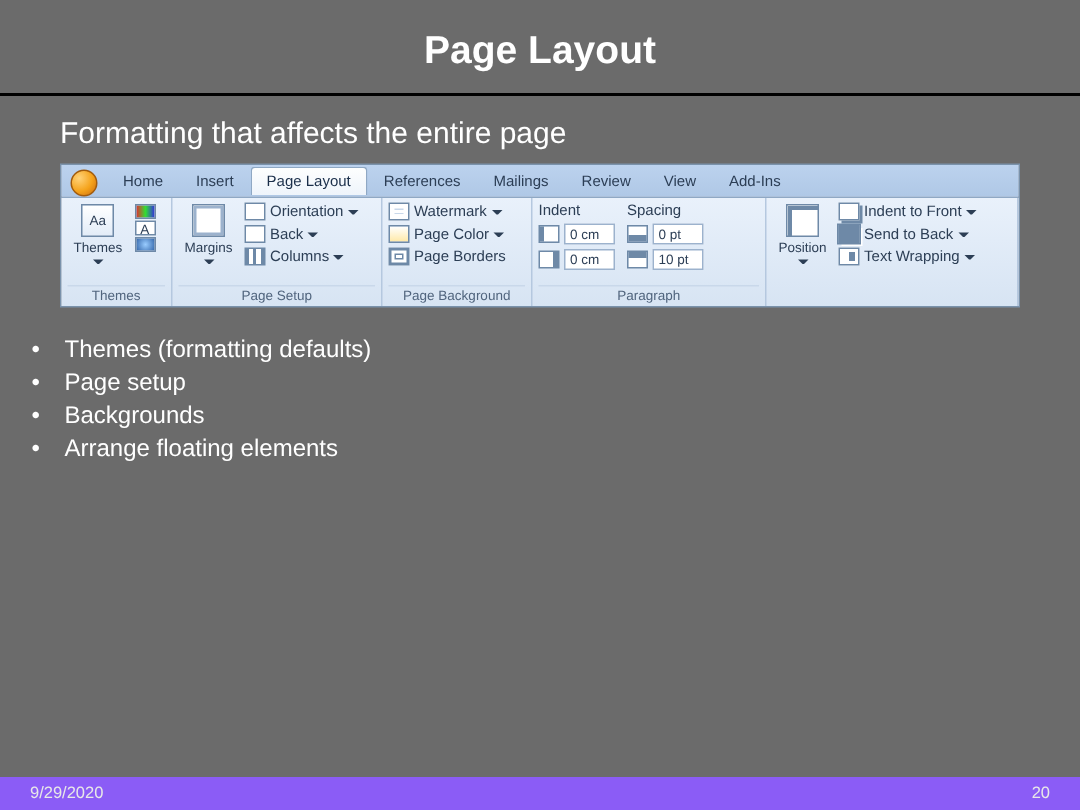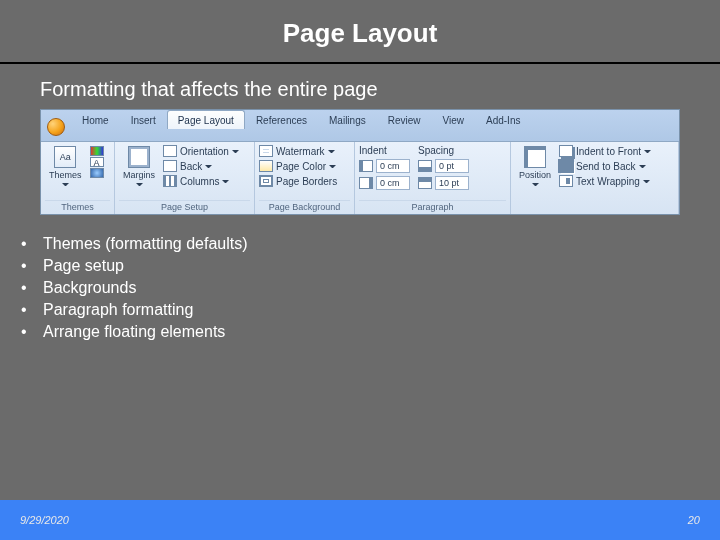--- a/index.html
+++ b/index.html
@@ -7,21 +7,21 @@
   body { background: #6b6b6b; overflow: hidden; }
 
   .slide { width: 720px; height: 540px; position: relative; }
   .title-area { height: 62px; text-align: center; padding-top: 18px; }
   .title-area h1 { color: #fff; font-size: 26px; font-weight: bold; }
   .rule { height: 2px; background: #000; }
   .subtitle { color: #fff; font-size: 20px; font-weight: normal; padding: 14px 0 8px 40px; }
 
   
   .ribbon-wrap { margin: 0 40px 0 40px; border: 1px solid #7a92ab; background: linear-gradient(#e8f0fb,#dce7f6); font-size: 10px; color: #2c3e55; }
-  .tabs { display: flex; align-items: flex-start; height: 32px; background: linear-gradient(#bcd2ee,#afc8e6); border-bottom: 1px solid #8fa8c4; padding-left: 4px; }
+  .tabs { display: flex; align-items: center; height: 22px; background: linear-gradient(#bcd2ee,#afc8e6); border-bottom: 1px solid #8fa8c4; padding-left: 4px; }
   .office-btn { width: 18px; height: 18px; border-radius: 50%; background: radial-gradient(circle at 30% 30%, #ffd37a, #f5a31b 55%, #c96a0d); border: 1px solid #a15b0d; margin: 2px 6px 0 2px; align-self: center; }
   .tab { padding: 4px 10px 3px; border: 1px solid transparent; border-bottom: none; border-radius: 3px 3px 0 0; color: #2c3e55; white-space: nowrap; }
   .tab.active { background: linear-gradient(#fdfefe,#eef4fb); border-color: #8fa8c4; color: #1b2f4a; }
 
   .groups { display: flex; height: 72px; background: linear-gradient(#e9f1fb,#d7e4f3); }
   .grp { border-right: 1px solid #b5c8df; display: flex; flex-direction: column; padding: 2px 4px 0; }
   .grp-body { flex: 1; display: flex; align-items: flex-start; gap: 4px; }
   .grp-label { height: 14px; font-size: 9px; color: #51657e; text-align: center; padding-top: 1px; border-top: 1px solid #c9d8ea; }
   .bigbtn { display: flex; flex-direction: column; align-items: center; gap: 2px; padding: 2px 4px; border-radius: 2px; }
   .bigbtn .ic { width: 22px; height: 22px; }
@@ -57,21 +57,21 @@
   .ic.front { background: #fff; box-shadow: 2px 2px 0 0 #6e89a7; }
   .ic.back { background: #6e89a7; box-shadow: 2px 2px 0 0 #fff; border-color:#6e89a7; outline:1px solid #6e89a7; }
   .ic.wrap { background: #fff; position: relative; }
   .ic.wrap::after { content:""; position:absolute; inset:2px 2px 2px 6px; background:#6e89a7; }
 
   
   .bullets { padding: 18px 0 0 43px; }
   .bullets li { list-style: none; position: relative; color: #fff; font-size: 16px; line-height: 22px; }
   .bullets li::before { content: "•"; position: absolute; left: -22px; color: #fff; }
 
-  .footer { position: absolute; bottom: 0; left: 0; right: 0; height: 40px; background: #3b82f6; display: flex; align-items: center; justify-content: space-between; padding: 0 20px; font-size: 11px; color: #e8e8e8; font-style: italic; }
+  .footer { position: absolute; bottom: 0; left: 0; right: 0; height: 22px; background: #8b5cf6; display: flex; align-items: center; justify-content: space-between; padding: 0 20px; font-size: 11px; color: #e8e8e8; }
 </style>
 </head>
 <body>
 
 <div class="slide">
 
   <div class="title-area">
     <h1>Page Layout</h1>
   </div>
   <div class="rule"></div>
@@ -218,21 +218,20 @@
         </div>
       </div>
 
     </div>
   </div>
 
   <ul class="bullets">
     <li>Themes (formatting defaults)</li>
     <li>Page setup</li>
     <li>Backgrounds</li>
-    <li>Paragraph formatting</li>
     <li>Arrange floating elements</li>
   </ul>
 
   <div class="footer">
     <span>9/29/2020</span>
     <span>20</span>
   </div>
 
 </div>
 

